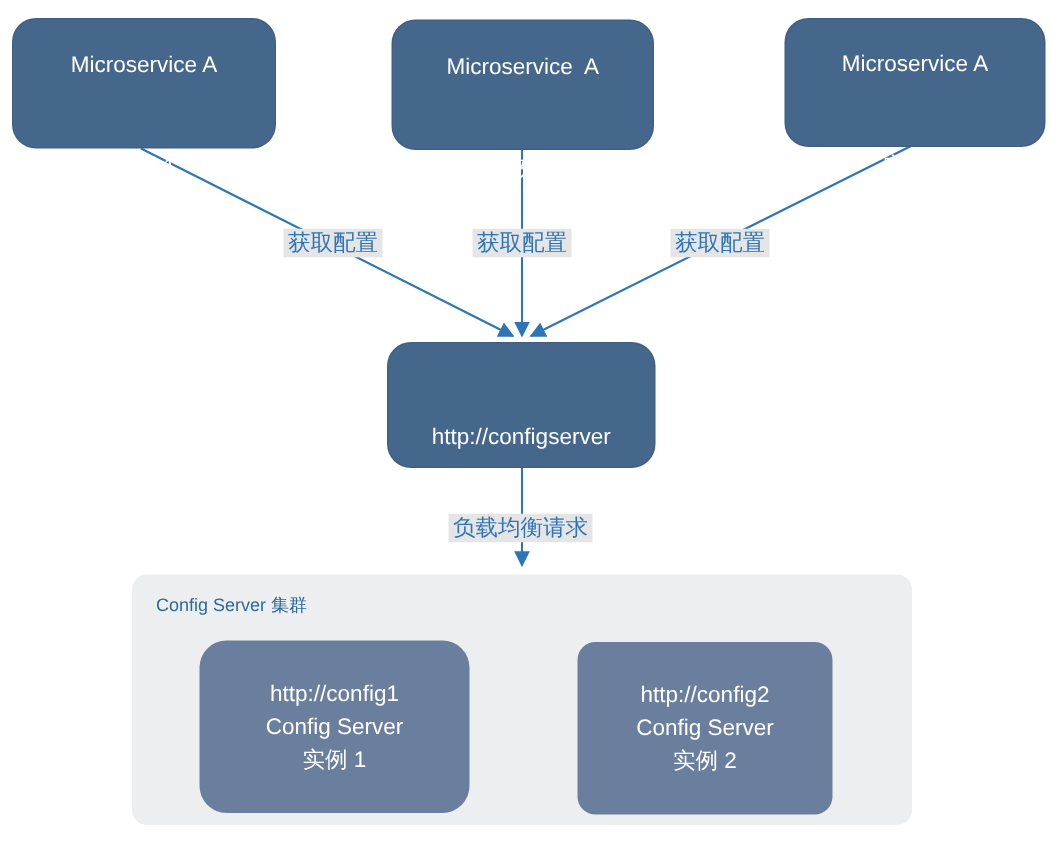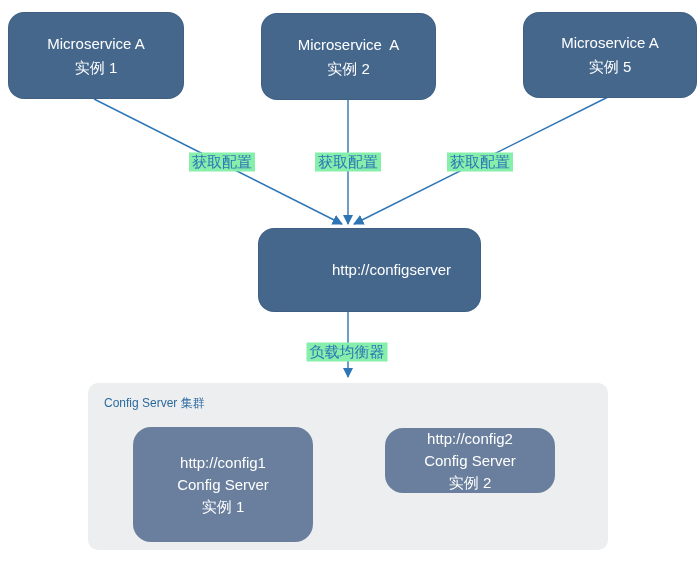--- a/index.html
+++ b/index.html
@@ -27,25 +27,25 @@
     color: #ffffff;
     display: flex;
     flex-direction: column;
     align-items: center;
     justify-content: center;
     text-align: center;
     font-size: 15px;
     line-height: 24px;
     box-shadow: inset 0 0 0 1px rgba(0,0,0,0.06);
   }
-  .node .node-line { white-space: pre-wrap; }
+  .node .node-line { white-space: pre-wrap; margin-top: 44px; }
   .ms1 { left: 8px;   top: 12px; width: 176px; height: 87px; }
   .ms2 { left: 261px; top: 13px; width: 175px; height: 87px; }
   .ms3 { left: 523px; top: 12px; width: 174px; height: 86px; }
-  .lb  { left: 258px; top: 228px; width: 179px; height: 84px; padding-left: 44px; }
+  .lb  { left: 258px; top: 228px; width: 179px; height: 84px; }
   .cluster {
     position: absolute;
     left: 88px; top: 383px;
     width: 520px; height: 167px;
     background: #edeef0;
     border-radius: 10px;
   }
   .cluster-title {
     position: absolute;
     left: 16px; top: 12px;
@@ -59,25 +59,25 @@
     color: #ffffff;
     display: flex;
     flex-direction: column;
     align-items: center;
     justify-content: center;
     text-align: center;
     font-size: 15px;
     line-height: 22px;
   }
   .cs1 { left: 45px;  top: 44px; width: 180px; height: 115px; }
-  .cs2 { left: 297px; top: 45px; width: 170px; height: 65px; }
+  .cs2 { left: 297px; top: 45px; width: 170px; height: 115px; border-radius: 12px; }
   .edge-label {
     position: absolute;
     transform: translate(-50%, -50%);
-    background: #86efac;
+    background: #e5e5e5;
     padding: 0 3px;
     font-size: 15px;
     color: #2e75b6;
     white-space: nowrap;
   }
   .lbl-fetch1 { left: 222px; top: 162px; }
   .lbl-fetch2 { left: 348px; top: 162px; }
   .lbl-fetch3 { left: 480px; top: 162px; }
   .lbl-lbreq  { left: 347px; top: 352px; }
 </style>
@@ -114,21 +114,21 @@
   </div>
 
   <div class="edge-label lbl-fetch1">获取配置</div>
   <div class="edge-label lbl-fetch2">获取配置</div>
   <div class="edge-label lbl-fetch3">获取配置</div>
 
   <div class="node lb">
     <div class="node-line">http://configserver</div>
   </div>
 
-  <div class="edge-label lbl-lbreq">负载均衡器</div>
+  <div class="edge-label lbl-lbreq">负载均衡请求</div>
 
   <div class="cluster">
     <div class="cluster-title">Config Server 集群</div>
 
     <div class="server cs1">
       <div class="node-line">http://config1</div>
       <div class="node-line">Config Server</div>
       <div class="node-line">实例 1</div>
     </div>
 

